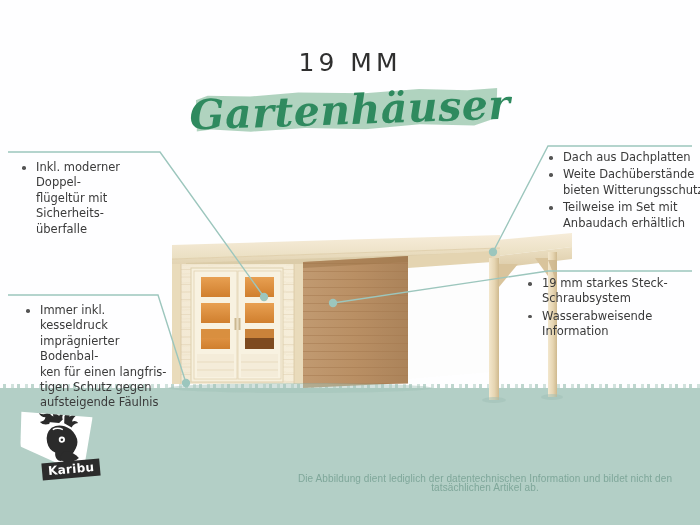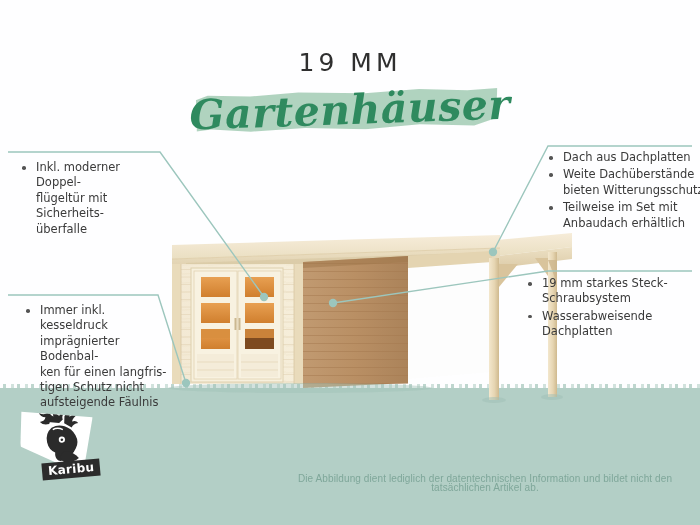--- a/index.html
+++ b/index.html
@@ -264,41 +264,41 @@
 flügeltür mit Sicherheits-
 überfalle</li>
     </ul>
   </div>
 
   <div class="callout cl-bl">
     <ul>
       <li>Immer inkl. kesseldruck
 imprägnierter Bodenbal-
 ken für einen langfris-
-tigen Schutz nicht
+tigen Schutz gegen
 aufsteigende Fäulnis</li>
     </ul>
   </div>
 
   <div class="callout cl-tr">
     <ul>
       <li>Dach aus Dachplatten</li>
       <li>Weite Dachüberstände
 bieten Witterungsschutz</li>
       <li>Teilweise im Set mit
 Anbaudach erhältlich</li>
     </ul>
   </div>
 
   <div class="callout cl-br">
     <ul>
       <li>19 mm starkes Steck-
 Schraubsystem</li>
       <li>Wasserabweisende
-Dachplatten</li>
+Information</li>
     </ul>
   </div>
 
   <div class="logo">
     <div class="logo-flag">
       <svg viewBox="0 0 78 72" width="78" height="72">
         <g fill="#2b2b2b">
 
           <path d="M30 16 q-3 -8 2 -11 q1 5 4 6 q-1 -5 2 -7 q1 6 4 7 q2 -4 5 -3 q-3 3 -2 7 l-4 3 z"></path>
           <path d="M47 12 q4 -7 9 -6 q-4 3 -4 7 q4 -3 8 -1 q-5 2 -6 6 q4 -1 6 2 q-5 0 -7 4 l-7 -5 z"></path>

